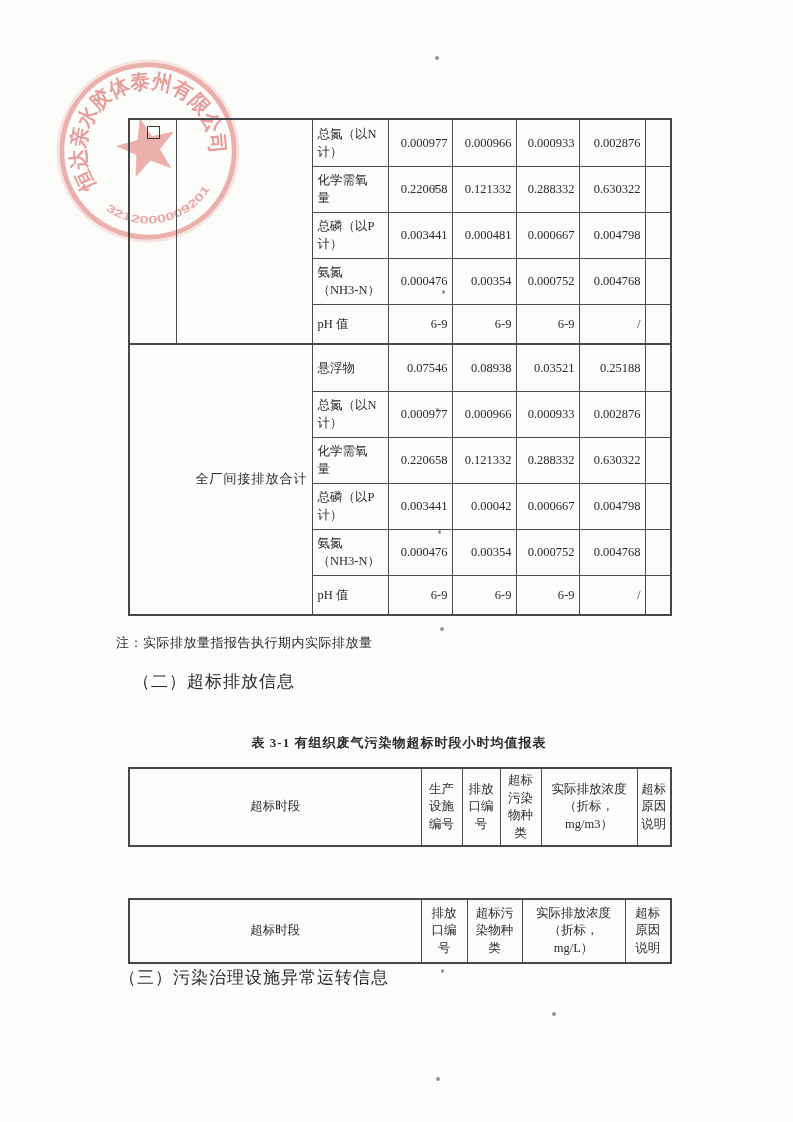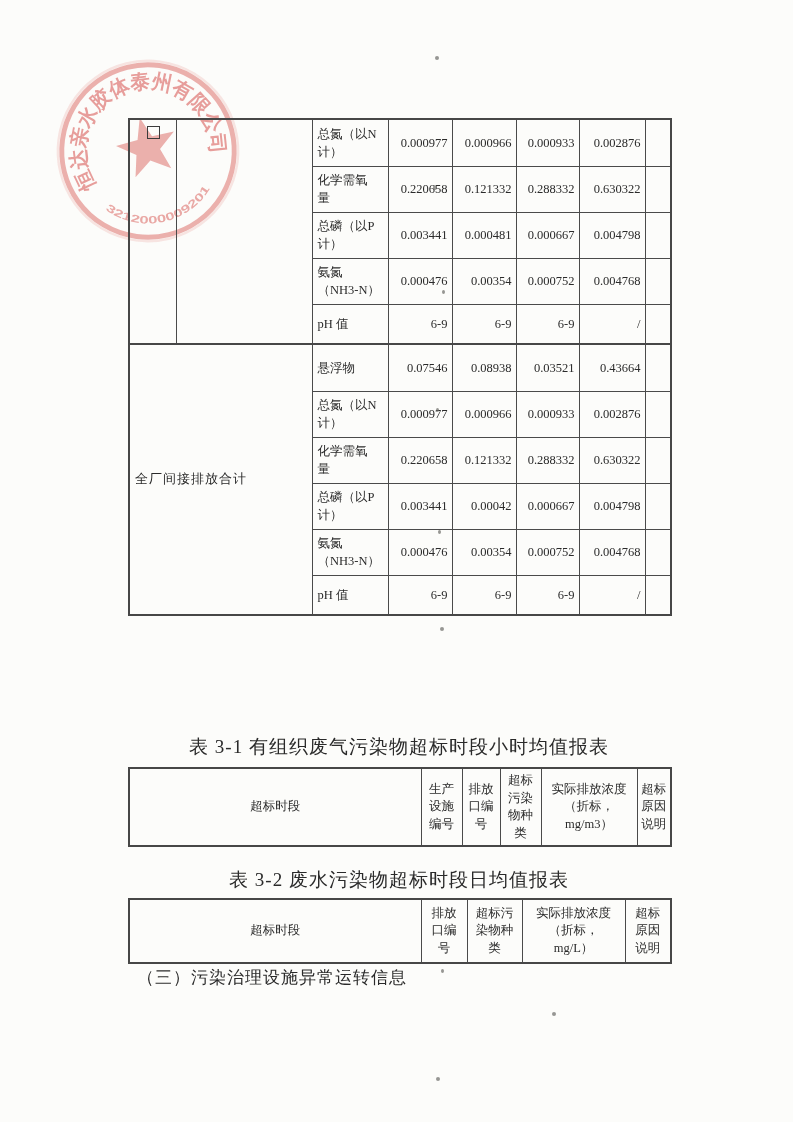--- a/index.html
+++ b/index.html
@@ -12,35 +12,35 @@
   
   table{border-collapse:collapse;table-layout:fixed;position:absolute;background:transparent;}
   td,th{border:1px solid #4a4a4a;font-weight:normal;vertical-align:middle;
         font-size:12.5px;line-height:1.45;overflow:hidden;}
   .main-table{left:128px;top:118px;width:542px;border:2px solid #474747;}
   .main-table td{padding:2px 4px 2px 5px;}
   .main-table td.name{white-space:pre-line;text-align:left;}
   .main-table td.val{white-space:nowrap;text-align:right;}
   .main-table td.cellA{vertical-align:top;text-align:center;padding-top:6px;}
   .main-table tr.sec2 td{border-top:2px solid #474747;}
-  .main-table td.sumlabel{text-align:left;font-size:13px;letter-spacing:1px;}
+  .main-table td.sumlabel{text-align:right;font-size:13px;letter-spacing:1px;}
   .checkbox{display:inline-block;width:11px;height:11px;border:1.5px solid #3c3c3c;background:transparent;}
   
   .hdr-table{border:2px solid #474747;}
   .hdr-table th{white-space:pre-line;text-align:center;padding:2px 2px;font-size:12.5px;line-height:1.4;}
   .t31{left:128px;top:767px;width:542px;}
   .t31 tr{height:78px;}
   .t32{left:128px;top:898px;width:542px;}
   .t32 tr{height:64px;}
   
   .note{position:absolute;left:116px;top:634px;font-size:13px;letter-spacing:0.5px;}
   .heading{position:absolute;font-size:17px;letter-spacing:1px;}
   .h2{left:133px;top:670px;}
-  .h3{left:137px;top:966px;text-align:right;}
-  .tbl-title{position:absolute;width:542px;left:128px;text-align:center;font-size:19px;letter-spacing:1px;}
+  .h3{left:119px;top:966px;text-align:right;}
+  .tbl-title{position:absolute;width:542px;left:128px;text-align:center;font-size:13px;letter-spacing:1px;font-weight:bold;}
   .tt31{top:734px;}
   .tt32{top:867px;}
   
   .stamp{position:absolute;left:50px;top:53px;width:196px;height:196px;
          transform:rotate(-14deg);mix-blend-mode:multiply;opacity:0.9;}
   
   .speck{position:absolute;background:#6b6b66;border-radius:50%;opacity:0.7;}
 </style>
 </head>
 <body>
@@ -120,21 +120,21 @@
       <td class="val">6-9</td>
       <td class="val">/</td>
       <td></td>
     </tr>
     <tr class="sec2" style="height:47px">
       <td class="sumlabel" colspan="2" rowspan="6">全厂间接排放合计</td>
       <td class="name">悬浮物</td>
       <td class="val">0.07546</td>
       <td class="val">0.08938</td>
       <td class="val">0.03521</td>
-      <td class="val">0.43664</td>
+      <td class="val">0.25188</td>
       <td></td>
     </tr>
     <tr style="height:46px">
       <td class="name">总氮（以N
 计）</td>
       <td class="val">0.000977</td>
       <td class="val">0.000966</td>
       <td class="val">0.000933</td>
       <td class="val">0.002876</td>
       <td></td>
@@ -170,21 +170,23 @@
       <td class="name">pH 值</td>
       <td class="val">6-9</td>
       <td class="val">6-9</td>
       <td class="val">6-9</td>
       <td class="val">/</td>
       <td></td>
     </tr>
   </tbody>
     </table>
 
-
+  <div class="note">注：实际排放量指报告执行期内实际排放量</div>
+
+  <div class="heading h2">（二）超标排放信息</div>
 
   <div class="tbl-title tt31">表 3-1 有组织废气污染物超标时段小时均值报表</div>
   <table class="hdr-table t31">
     <colgroup>
       <col style="width:292px">
         <col style="width:41px">
         <col style="width:38px">
       <col style="width:41px">
         <col style="width:96px">
         <col style="width:34px">
@@ -205,21 +207,20 @@
       <th>实际排放浓度
 （折标，
 mg/m3）</th>
       <th>超标
 原因
 说明</th>
     </tr>
   </tbody>
     </table>
 
-  <div class="tbl-title tt32">表 3-2 废水污染物超标时段日均值报表</div>
   <table class="hdr-table t32">
     <colgroup>
       <col style="width:292px">
         <col style="width:46px">
         <col style="width:55px">
       <col style="width:103px">
         <col style="width:46px">
     </colgroup>
     <tbody>
         <tr>

